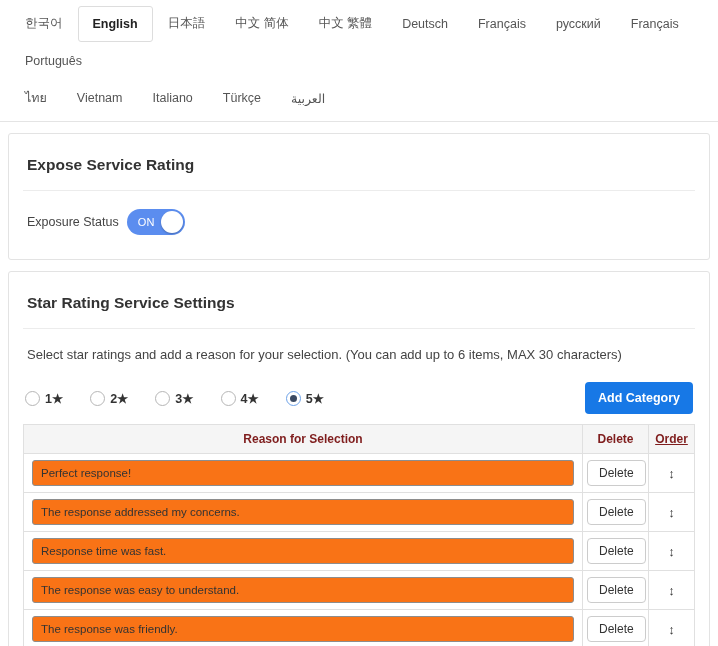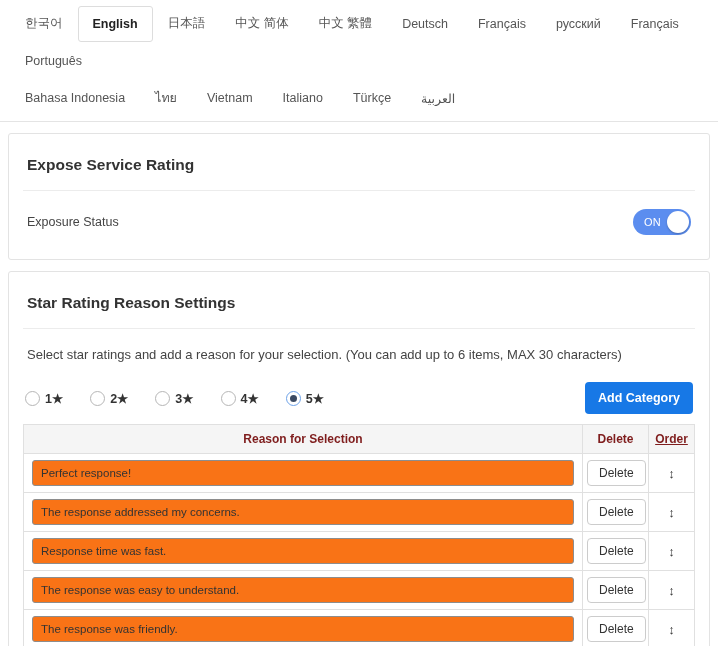--- a/index.html
+++ b/index.html
@@ -42,21 +42,21 @@
   }
   .card-title {
     font-size: 15.5px;
     font-weight: bold;
     color: #333;
     margin: 2px 4px 16px;
   }
   .divider { border: none; border-top: 1px solid #ececec; margin: 0 0 18px; }
 
   
-  .status-row { display: flex; align-items: center; margin: 4px 4px 6px; justify-content: space-between; }
+  .status-row { display: flex; align-items: center; margin: 4px 4px 6px; }
   .status-label { font-size: 12.5px; color: #444; margin-right: 8px; }
   .toggle {
     position: relative;
     width: 58px; height: 26px;
     border-radius: 13px;
     background: var(--toggle-blue, #5b8def);
     display: inline-flex;
     align-items: center;
     cursor: pointer;
     border: none;
@@ -144,21 +144,20 @@
     <span class="tab" data-active="false">日本語</span>
     <span class="tab" data-active="false">中文 简体</span>
     <span class="tab" data-active="false">中文 繁體</span>
     <span class="tab" data-active="false">Deutsch</span>
     <span class="tab" data-active="false">Français</span>
     <span class="tab" data-active="false">русский</span>
     <span class="tab" data-active="false">Français</span>
     <span class="tab" data-active="false">Português</span>
   </div>
   <div class="tabrow second">
-    <span class="tab" data-active="false">Bahasa Indonesia</span>
     <span class="tab" data-active="false">ไทย</span>
     <span class="tab" data-active="false">Vietnam</span>
     <span class="tab" data-active="false">Italiano</span>
     <span class="tab" data-active="false">Türkçe</span>
     <span class="tab" data-active="false">العربية</span>
   </div>
 </div>
 
 <div class="card">
   <div class="card-title">Expose Service Rating</div>
@@ -166,21 +165,21 @@
   <div class="status-row">
     <span class="status-label">Exposure Status</span>
     <button class="toggle">
       <span class="toggle-text">ON</span>
       <span class="toggle-knob"></span>
     </button>
   </div>
 </div>
 
 <div class="card">
-  <div class="card-title">Star Rating Reason Settings</div>
+  <div class="card-title">Star Rating Service Settings</div>
   <hr class="divider">
   <p class="desc">Select star ratings and add a reason for your selection. (You can add up to 6 items, MAX 30 characters)</p>
 
   <div class="ratings-row">
     <div class="radio-group">
       <label class="radio-opt" data-checked="false">
         <span class="rc"></span>
           <span>1★</span>
       </label>
       <label class="radio-opt" data-checked="false">

